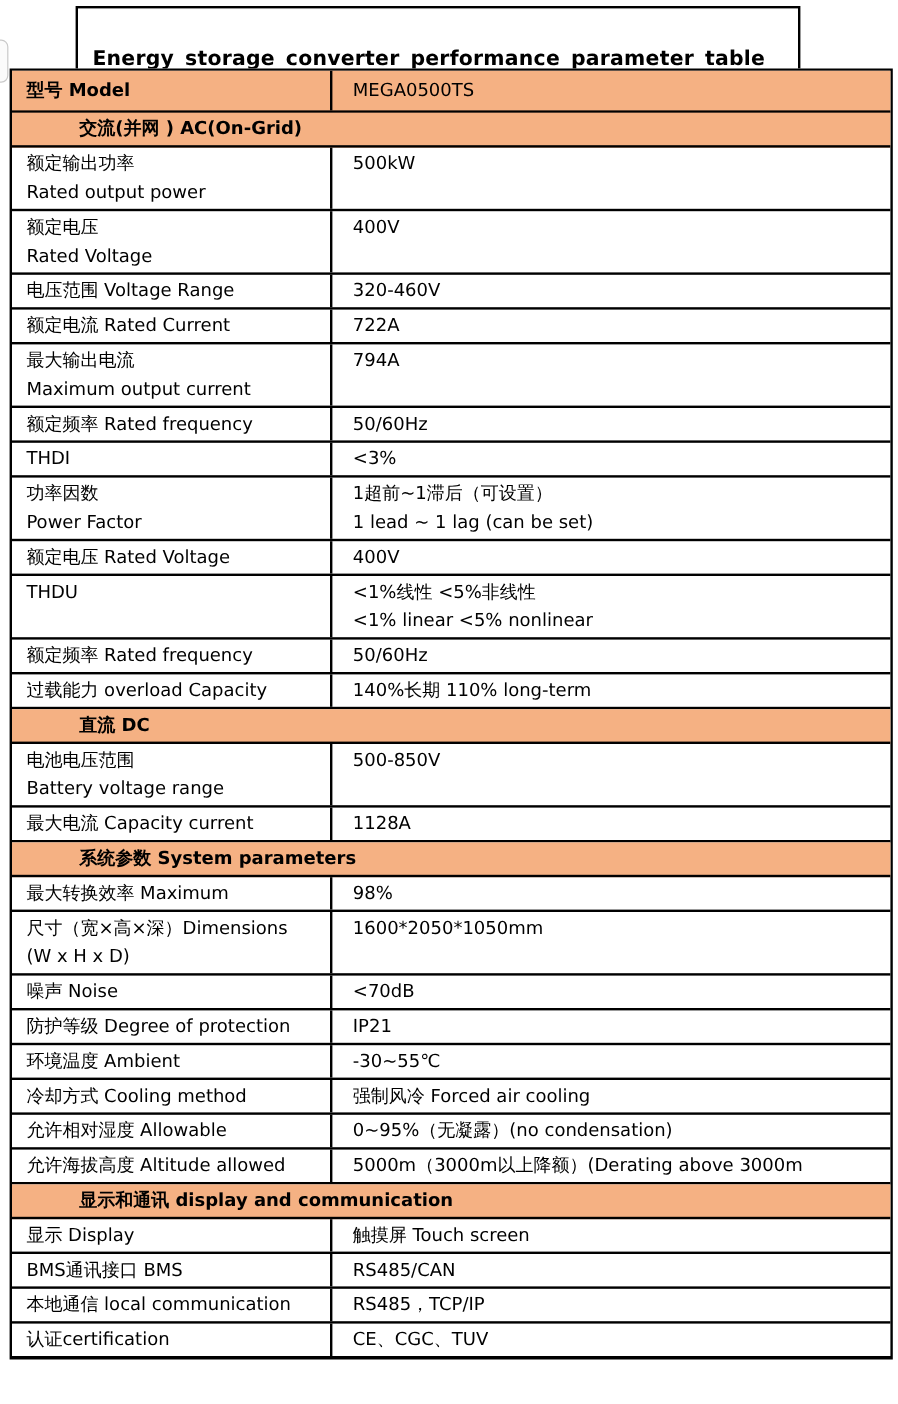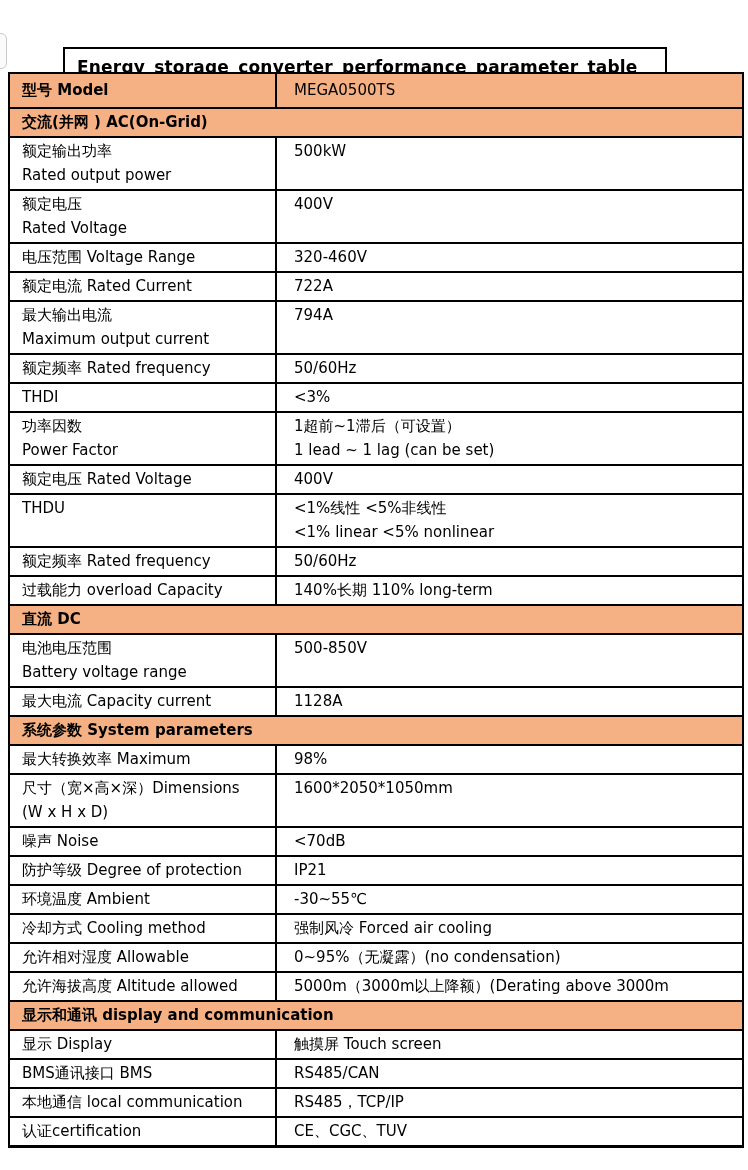--- a/index.html
+++ b/index.html
@@ -25,39 +25,38 @@
     border: 1px solid #c9c9c9;
     border-radius: 6px;
     box-sizing: border-box;
   }
 
   .title-box {
     position: absolute;
     left: 63px;
     top: 5px;
     width: 604px;
-    height: 39px;
+    height: 56px;
     border: 2px solid #000;
     box-sizing: border-box;
     display: flex;
-    align-items: center;
+    align-items: flex-end;
     padding-left: 12px;
-    margin-top: 42px;
   }
   .title-box .title-text {
     font-size: 17px;
     font-weight: bold;
     letter-spacing: 0.2px;
     word-spacing: 3px;
   }
 
   .spec-table {
     position: absolute;
     left: 8px;
-    top: 72px;
+    top: 57px;
     width: 736px;
     box-sizing: border-box;
     border: 2px solid var(--border, #000);
     border-bottom-width: 3px;
     background: #fff;
   }
   .row {
     display: flex;
     border-bottom: 2px solid var(--border, #000);
     box-sizing: border-box;
@@ -81,21 +80,21 @@
   .data-row .cell.value,
   .model-row .cell.value {
     flex: 1 1 auto;
     padding-left: 17px;
   }
 
   .model-row { background: var(--accent, #F5B183); }
   .model-row .cell.label { font-weight: bold; padding-top: 6px; padding-bottom: 6px; }
   .model-row .cell.value { padding-top: 6px; padding-bottom: 6px; }
 
-  .section-row { background: var(--accent, #F5B183); }
+  .section-row { background: var(--accent, #F5B183); padding-left: 44px; }
   .section-row .cell.full {
     width: 100%;
     font-weight: bold;
     padding-top: 3px;
     padding-bottom: 3px;
   }
 </style>
 </head>
 <body style="background: rgb(255, 255, 255);">
 

